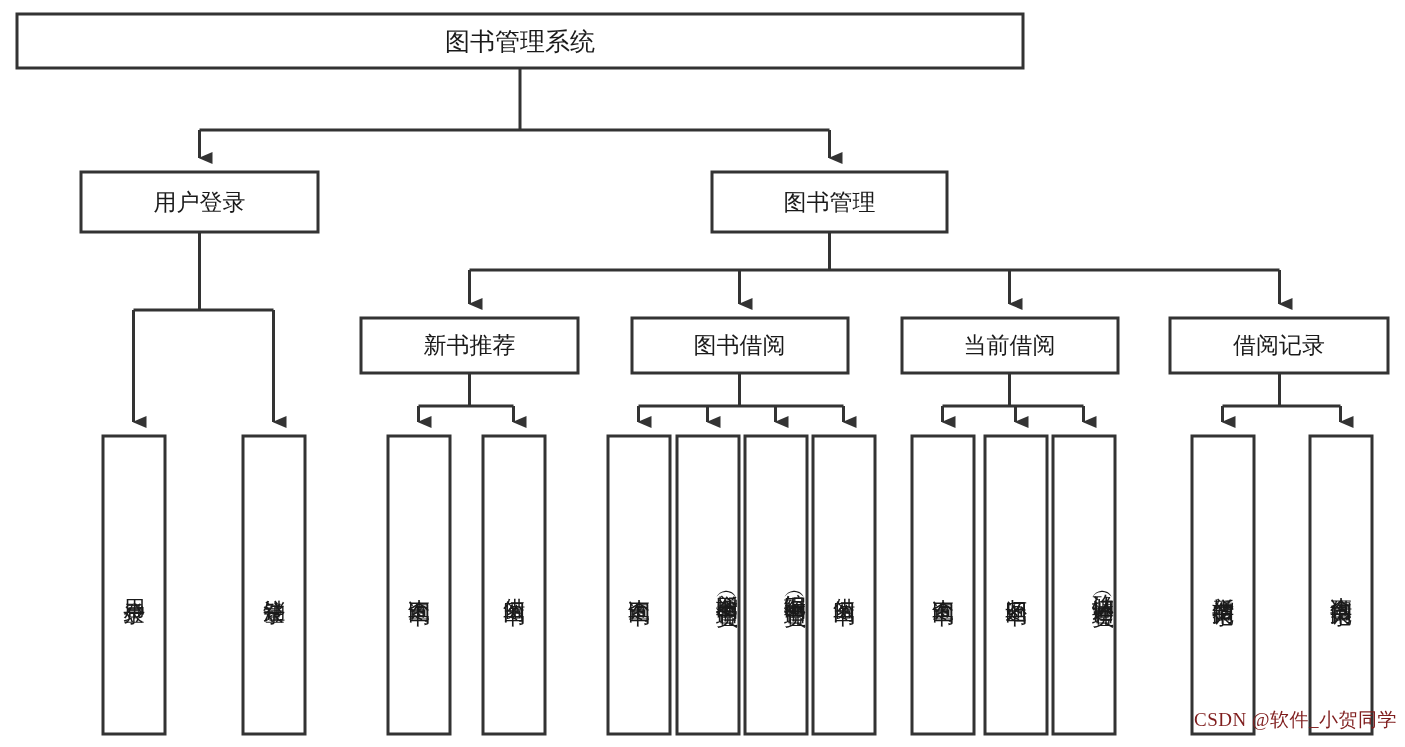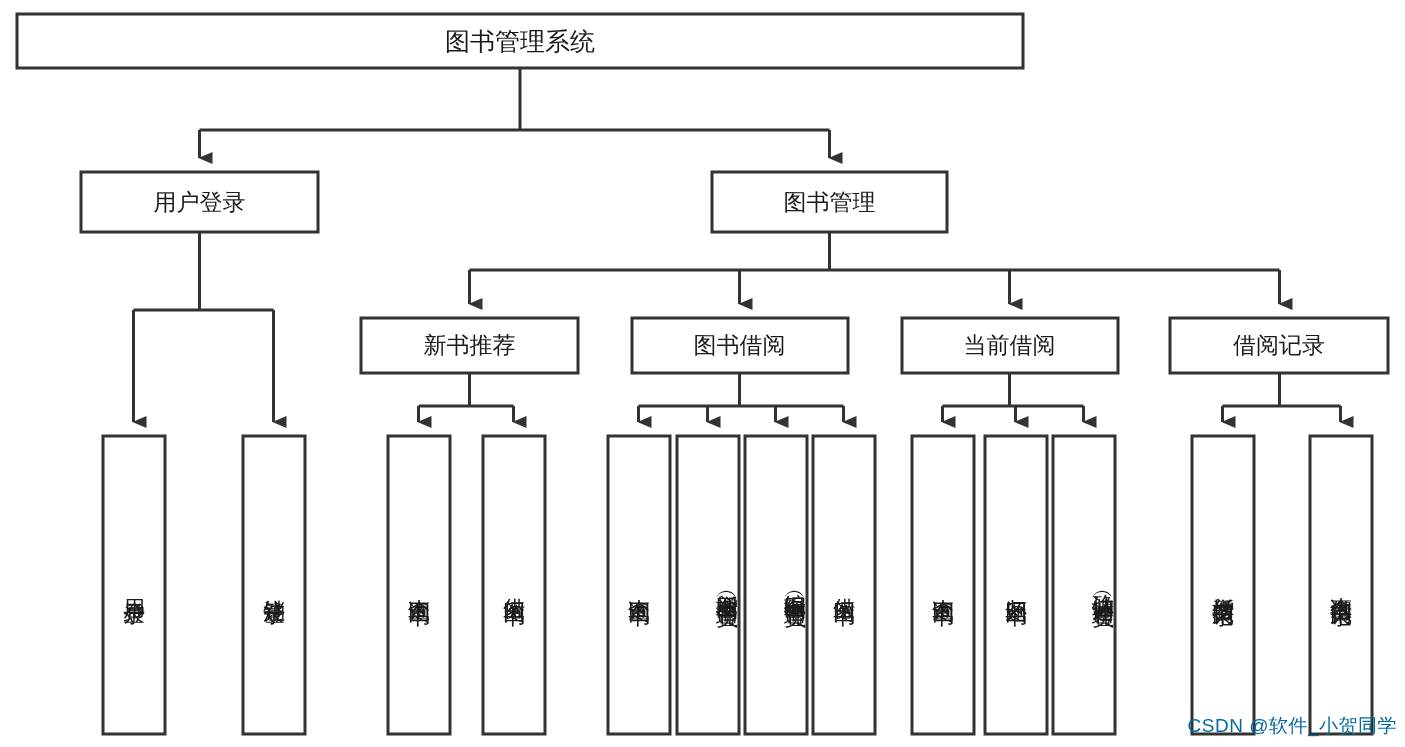--- a/index.html
+++ b/index.html
@@ -57,24 +57,24 @@
     display: flex;
     align-items: center;
     justify-content: center;
     text-align: center;
     white-space: nowrap;
     pointer-events: none;
   }
   .watermark {
     position: absolute;
     right: 8px;
-    bottom: 8px;
-    font-family: Liberation Sans, sans-serif;
+    bottom: 14px;
+    font-family: Liberation Serif, serif;
     font-size: 19px;
-    color: #0369a1;
+    color: #7f1d1d;
     letter-spacing: 0.5px;
     white-space: nowrap;
   }
 </style>
 </head>
 <body>
 
 <div id="canvas">
 
   <svg class="diagram" viewBox="0 0 1405 747">

